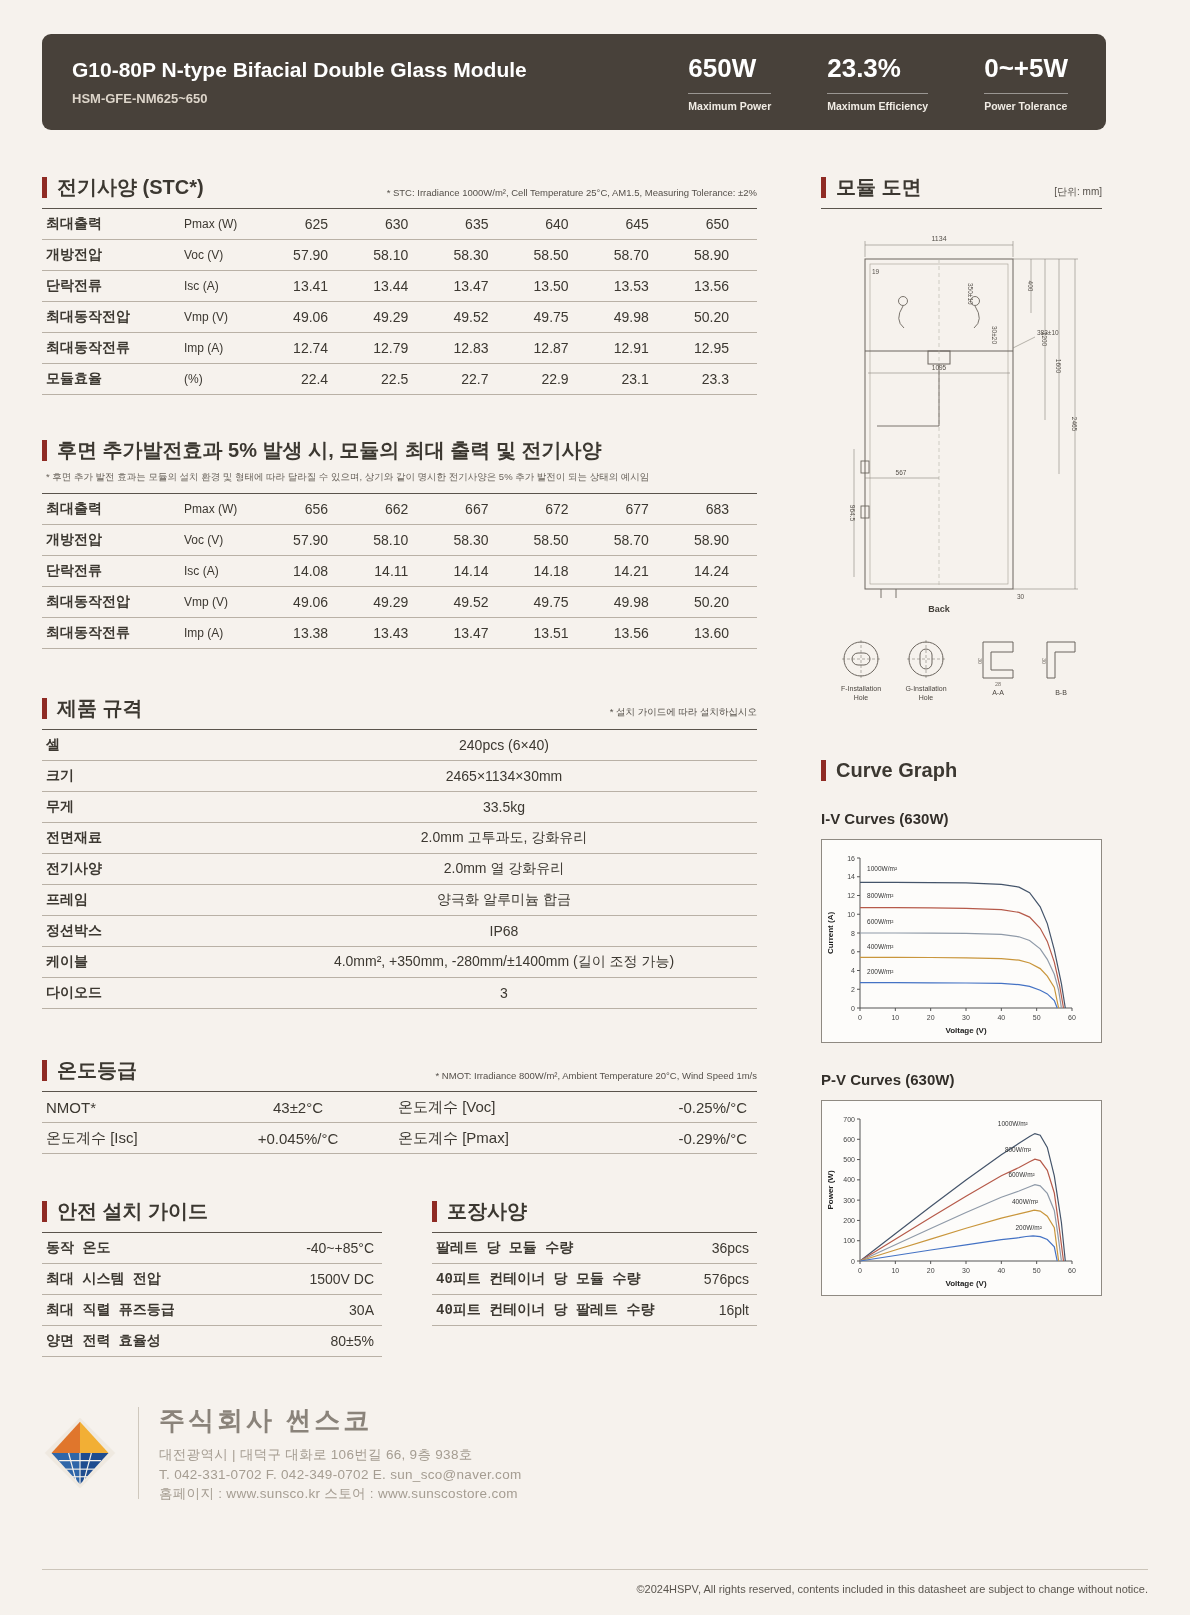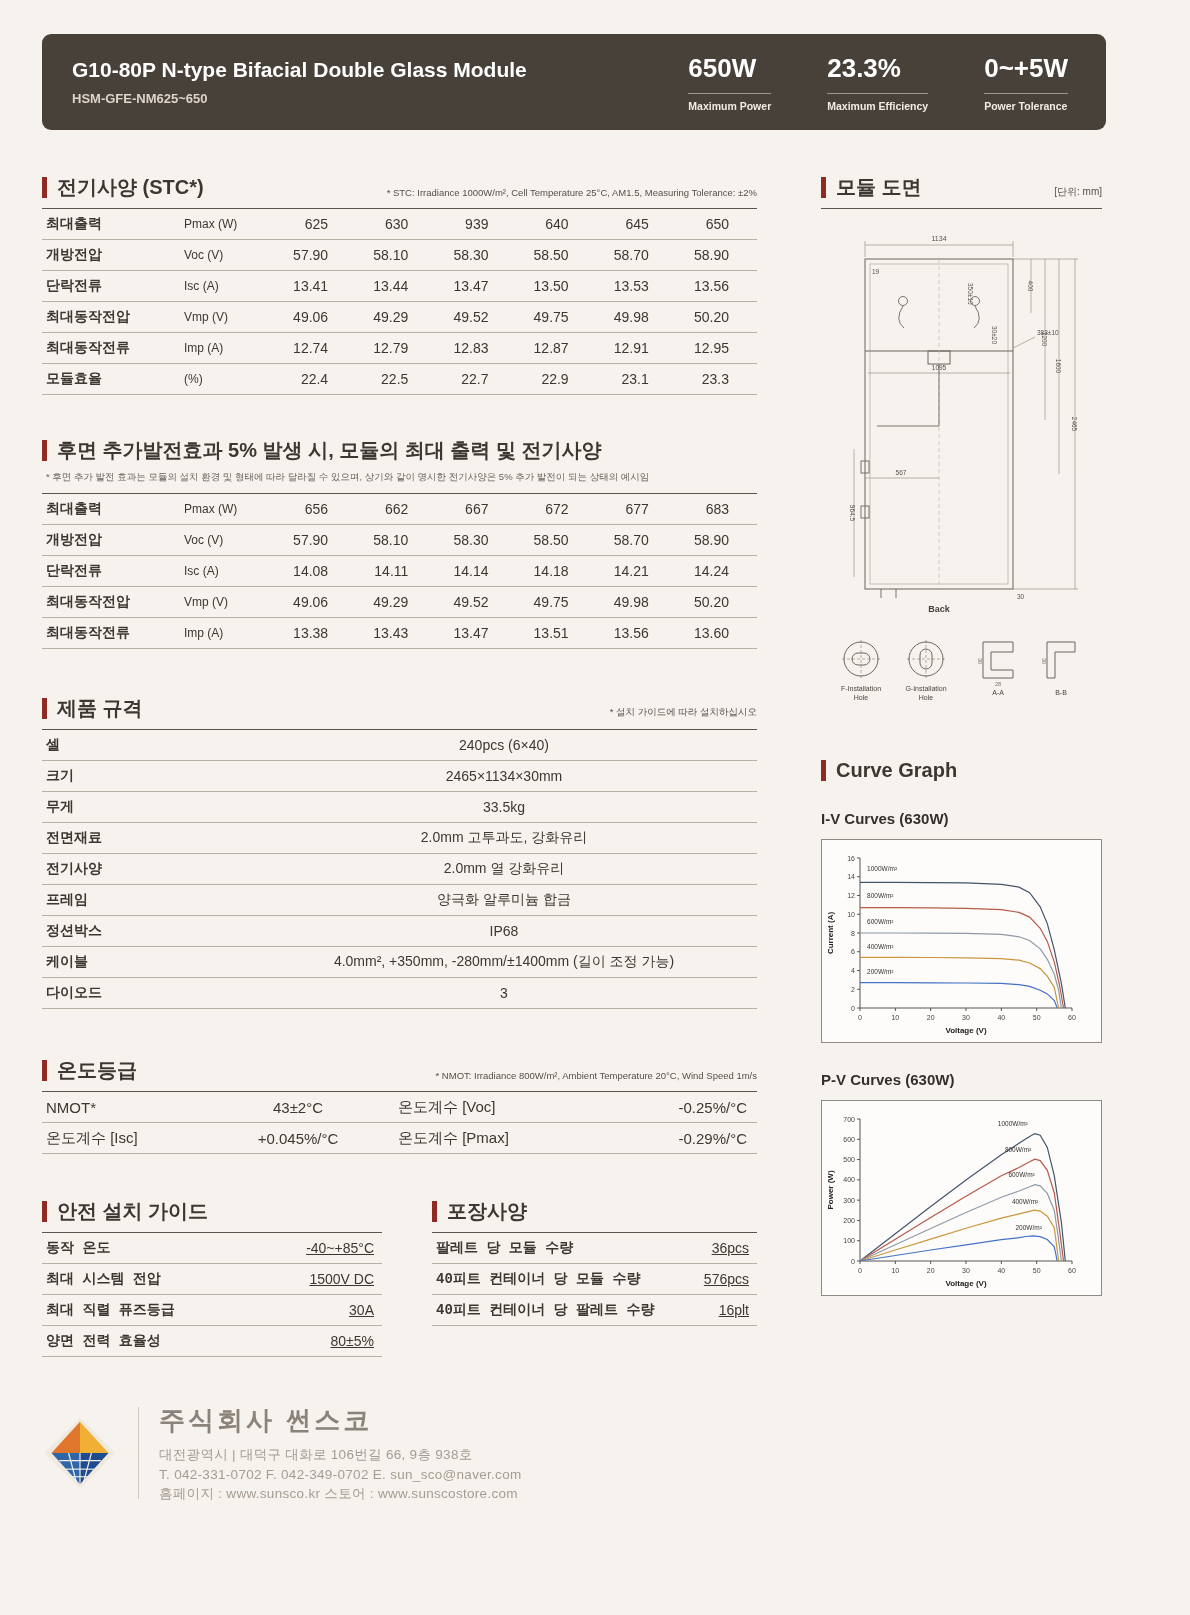--- a/index.html
+++ b/index.html
@@ -41,21 +41,21 @@
   .tbl-stc td.v{text-align:right;padding-right:28px;}
   .tbl-specs td.k{width:205px;font-weight:bold;padding-left:4px;}
   .tbl-specs td.c{text-align:center;}
   .tbl-temp td{height:34px;}
   .tbl-temp td.tk{width:152px;font-size:15px;padding-left:4px;}
   .tbl-temp td.tv1{width:200px;text-align:center;font-size:15px;}
   .tbl-temp td.tk2{width:185px;font-size:15px;}
   .tbl-temp td.tv2{text-align:right;padding-right:10px;font-size:15px;}
   .tbl-kv td{height:32px;}
   .tbl-kv td.k{font-weight:bold;padding-left:4px;font-family:Liberation Mono, monospace;}
-  .tbl-kv td.vr{text-align:right;padding-right:8px;text-decoration:underline;}
+  .tbl-kv td.vr{text-align:right;padding-right:8px;}
 
   .sec-bifacial{margin-top:44px;}
   .sec-specs{margin-top:48px;}
   .sec-temp{margin-top:50px;}
   .bottom-row{display:flex;gap:50px;margin-top:46px;}
   .half-a{width:340px;flex:none;}
   .half-b{flex:1;}
 
   
   .right-head{border-bottom:1.5px solid #5a544c;padding-bottom:9px;}
@@ -117,21 +117,21 @@
           <div class="head-note">* STC: Irradiance 1000W/m², Cell Temperature 25°C, AM1.5, Measuring Tolerance: ±2%</div>
         </div>
         <table class="tbl tbl-stc">
             <tbody>
 
             <tr>
               <td class="k">최대출력</td>
               <td class="p">Pmax (W)</td>
               <td class="v">625</td>
               <td class="v">630</td>
-              <td class="v">939</td>
+              <td class="v">635</td>
               <td class="v">640</td>
               <td class="v">645</td>
               <td class="v">650</td>
             </tr>
 
             <tr>
               <td class="k">개방전압</td>
               <td class="p">Voc (V)</td>
               <td class="v">57.90</td>
               <td class="v">58.10</td>
@@ -619,13 +619,14 @@
     </svg>
     <div class="f-divider"></div>
     <div class="f-text">
       <div class="company">주식회사 썬스코</div>
       <div class="f-line">대전광역시 | 대덕구 대화로 106번길 66, 9층 938호</div>
       <div class="f-line">T. 042-331-0702 F. 042-349-0702 E. sun_sco@naver.com</div>
       <div class="f-line">홈페이지 : www.sunsco.kr 스토어 : www.sunscostore.com</div>
     </div>
   </footer>
 
+  <div class="copyright">©2024HSPV, All rights reserved, contents included in this datasheet are subject to change without notice.</div>
 </div>
 
 </body></html>

